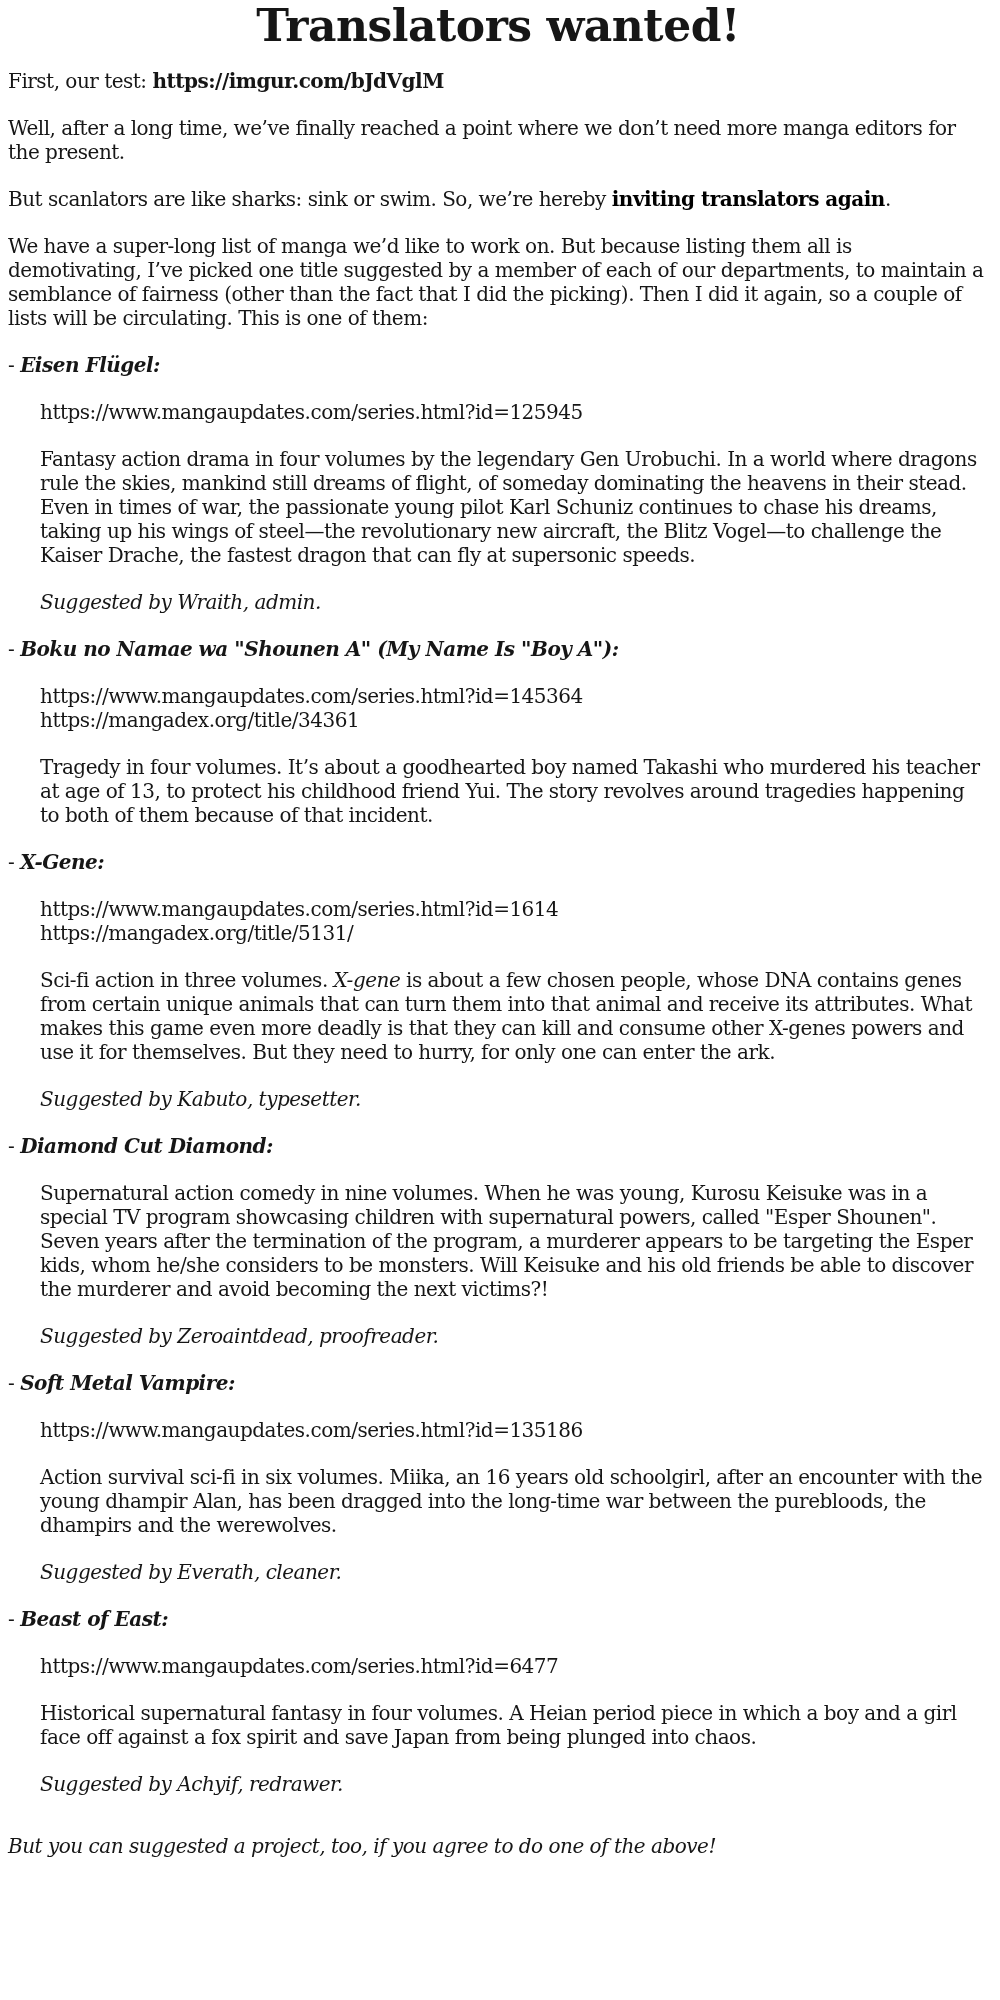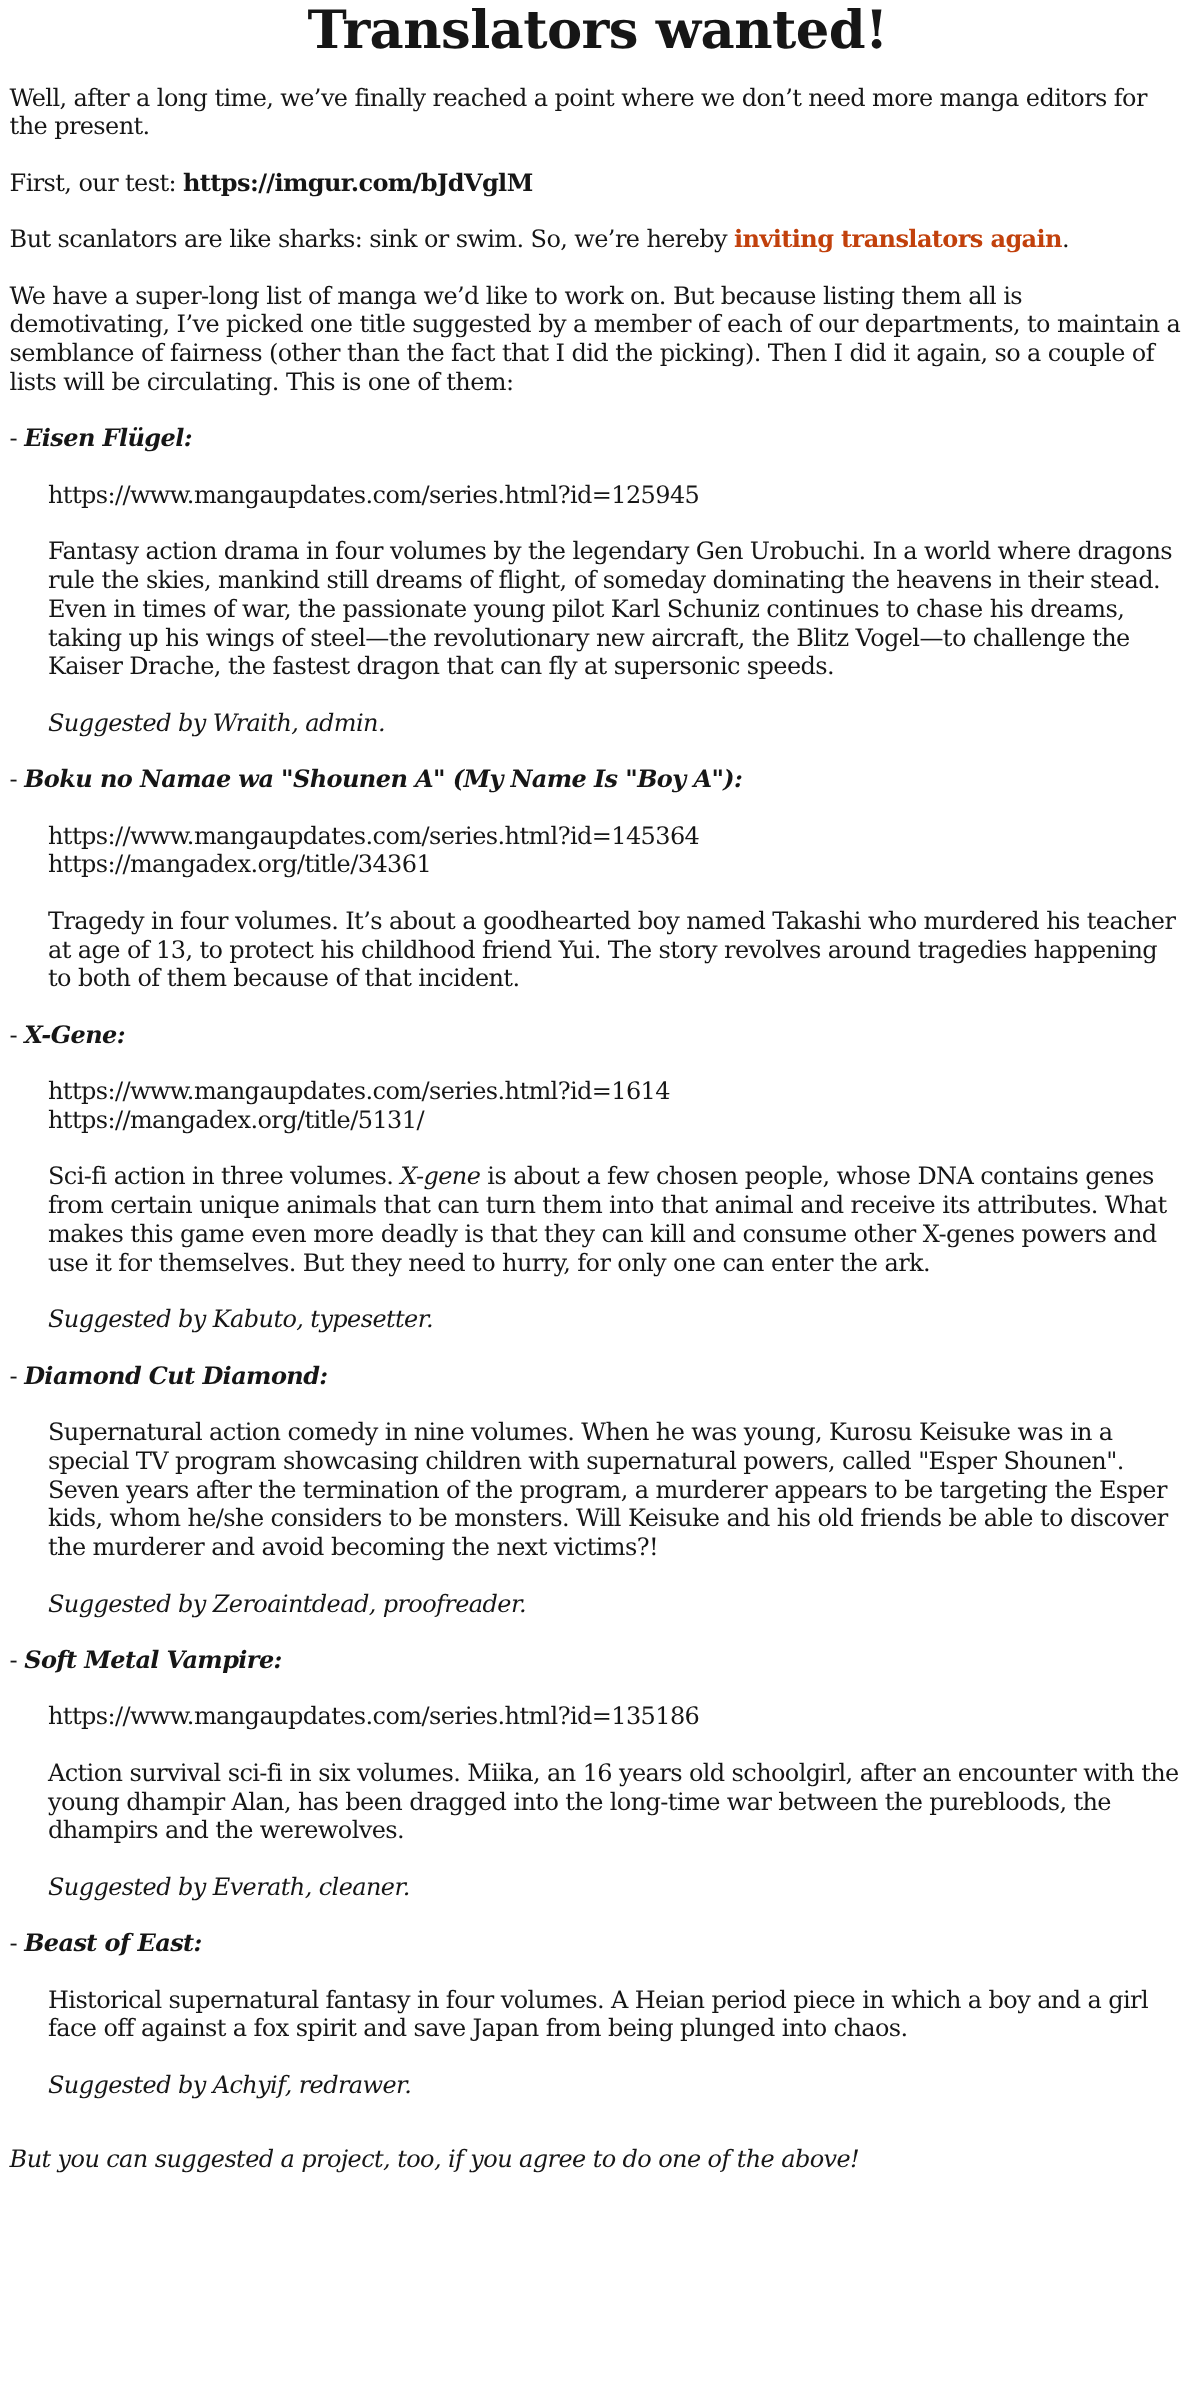--- a/index.html
+++ b/index.html
@@ -21,38 +21,38 @@
   h1.page-title {
     text-align: center;
     font-size: 44px;
     line-height: 40px;
     font-weight: 700;
     margin: 2px 0 22px 0;
     letter-spacing: -0.5px;
   }
   p { margin: 23px 0; }
   .bold { font-weight: 700; }
-  .highlight { color: #c2410c; font-weight: 700; }
+  .highlight { color: #000000; font-weight: 700; }
   .indent { margin-left: 32px; }
   .series-heading { margin: 23px 0; }
   .series-heading .title-text { font-weight: 700; font-style: italic; }
   .series-suggested { font-style: italic; }
   .footer-note { font-style: italic; margin-top: 38px; }
   i { font-style: italic; }
 </style>
 </head>
 <body>
 
 <div class="page">
 
   <h1 class="page-title">Translators wanted!</h1>
 
+  <p><span>First, our test: </span><span class="bold">https://imgur.com/bJdVglM</span></p>
+
   <p>Well, after a long time, we’ve finally reached a point where we don’t need more manga editors for the present.</p>
-
-  <p><span>First, our test: </span><span class="bold">https://imgur.com/bJdVglM</span></p>
 
   <p><span>But scanlators are like sharks: sink or swim. So, we’re hereby </span><span class="highlight">inviting translators again</span><span>.</span></p>
 
   <p>We have a super-long list of manga we’d like to work on. But because listing them all is demotivating, I’ve picked one title suggested by a member of each of our departments, to maintain a semblance of fairness (other than the fact that I did the picking). Then I did it again, so a couple of lists will be circulating. This is one of them:</p>
 
   <div>
       <section class="series">
         <p class="series-heading"><span class="dash">- </span><span class="title-text">Eisen Flügel:</span></p>
         <p class="series-links indent"><span class="series-link">https://www.mangaupdates.com/series.html?id=125945</span></p>
         <p class="series-description indent"><span>Fantasy action drama in four volumes by the legendary Gen Urobuchi. In a world where dragons rule the skies, mankind still dreams of flight, of someday dominating the heavens in their stead. Even in times of war, the passionate young pilot Karl Schuniz continues to chase his dreams, taking up his wings of steel—the revolutionary new aircraft, the Blitz Vogel—to challenge the Kaiser Drache, the fastest dragon that can fly at supersonic speeds.</span></p>
@@ -75,20 +75,21 @@
         <p class="series-suggested indent">Suggested by Zeroaintdead, proofreader.</p>
       </section>
       <section class="series">
         <p class="series-heading"><span class="dash">- </span><span class="title-text">Soft Metal Vampire:</span></p>
         <p class="series-links indent"><span class="series-link">https://www.mangaupdates.com/series.html?id=135186</span></p>
         <p class="series-description indent"><span>Action survival sci-fi in six volumes. Miika, an 16 years old schoolgirl, after an encounter with the young dhampir Alan, has been dragged into the long-time war between the purebloods, the dhampirs and the werewolves.</span></p>
         <p class="series-suggested indent">Suggested by Everath, cleaner.</p>
       </section>
       <section class="series">
         <p class="series-heading"><span class="dash">- </span><span class="title-text">Beast of East:</span></p>
+        <p class="series-links indent"><span class="series-link">https://www.mangaupdates.com/series.html?id=6477</span></p>
         <p class="series-description indent"><span>Historical supernatural fantasy in four volumes. A Heian period piece in which a boy and a girl face off against a fox spirit and save Japan from being plunged into chaos.</span></p>
         <p class="series-suggested indent">Suggested by Achyif, redrawer.</p>
       </section>
     </div>
 
   <p class="footer-note">But you can suggested a project, too, if you agree to do one of the above!</p>
 
 </div>
 
 </body></html>

